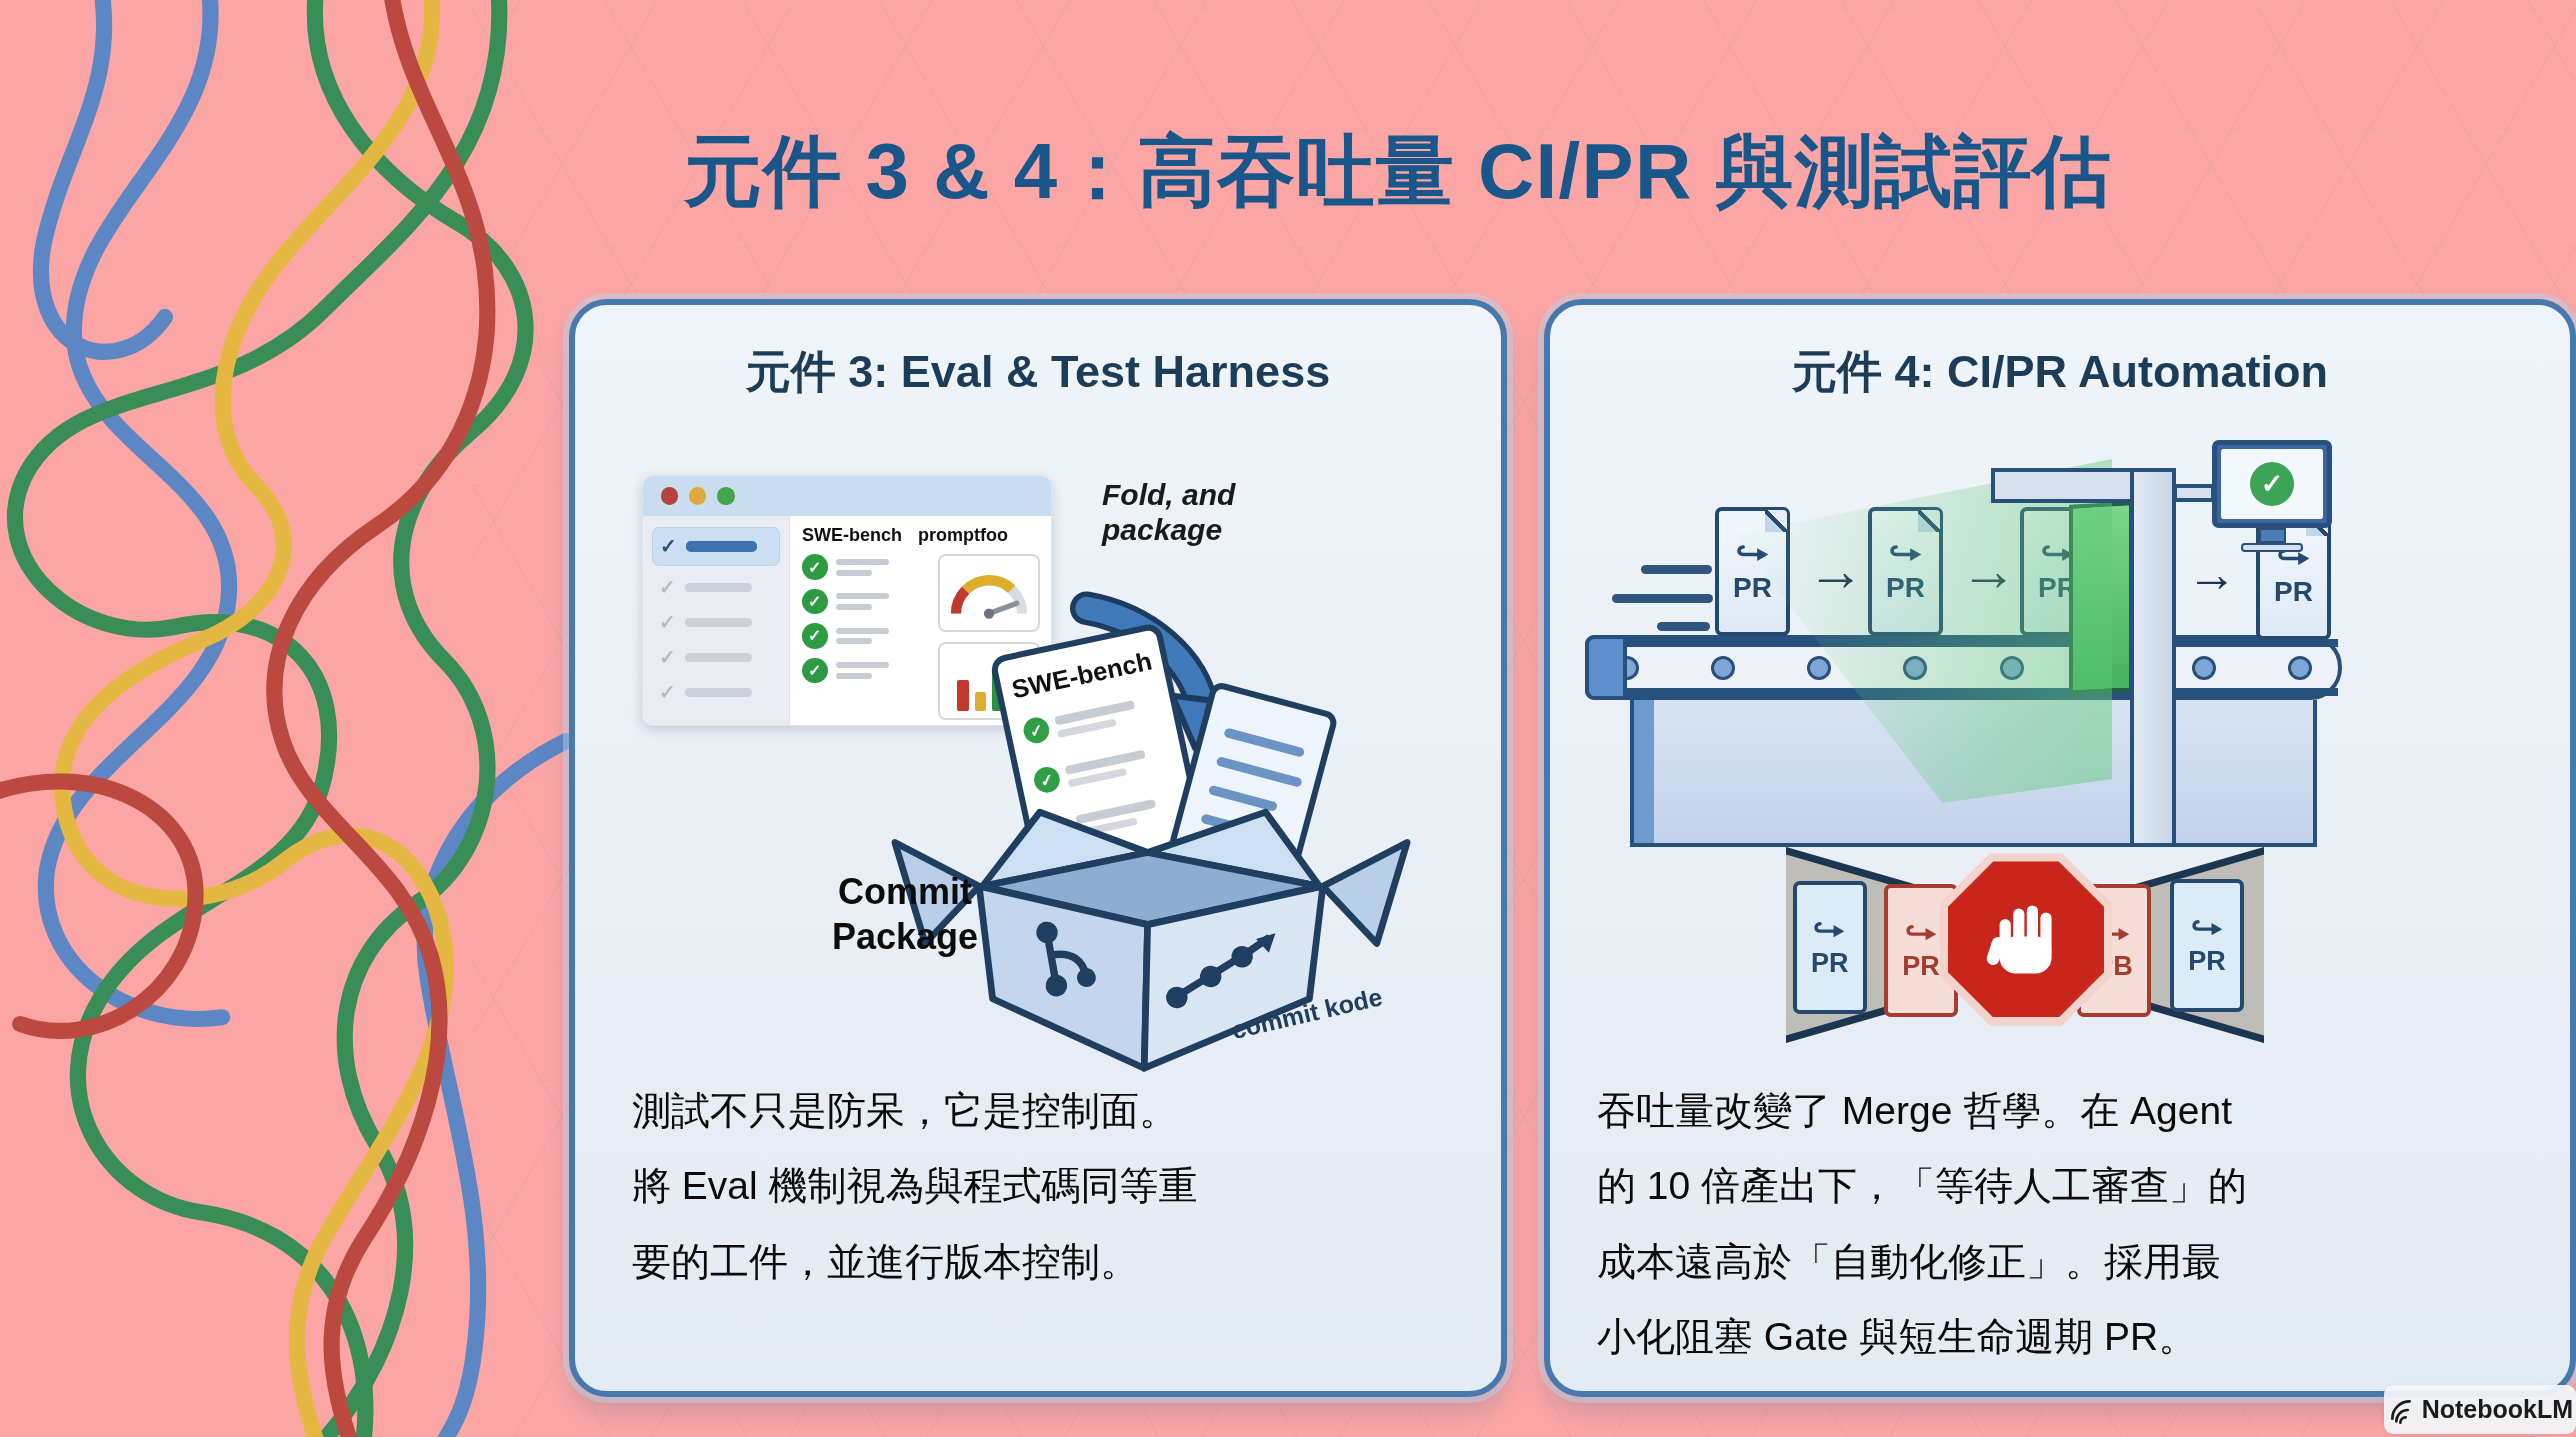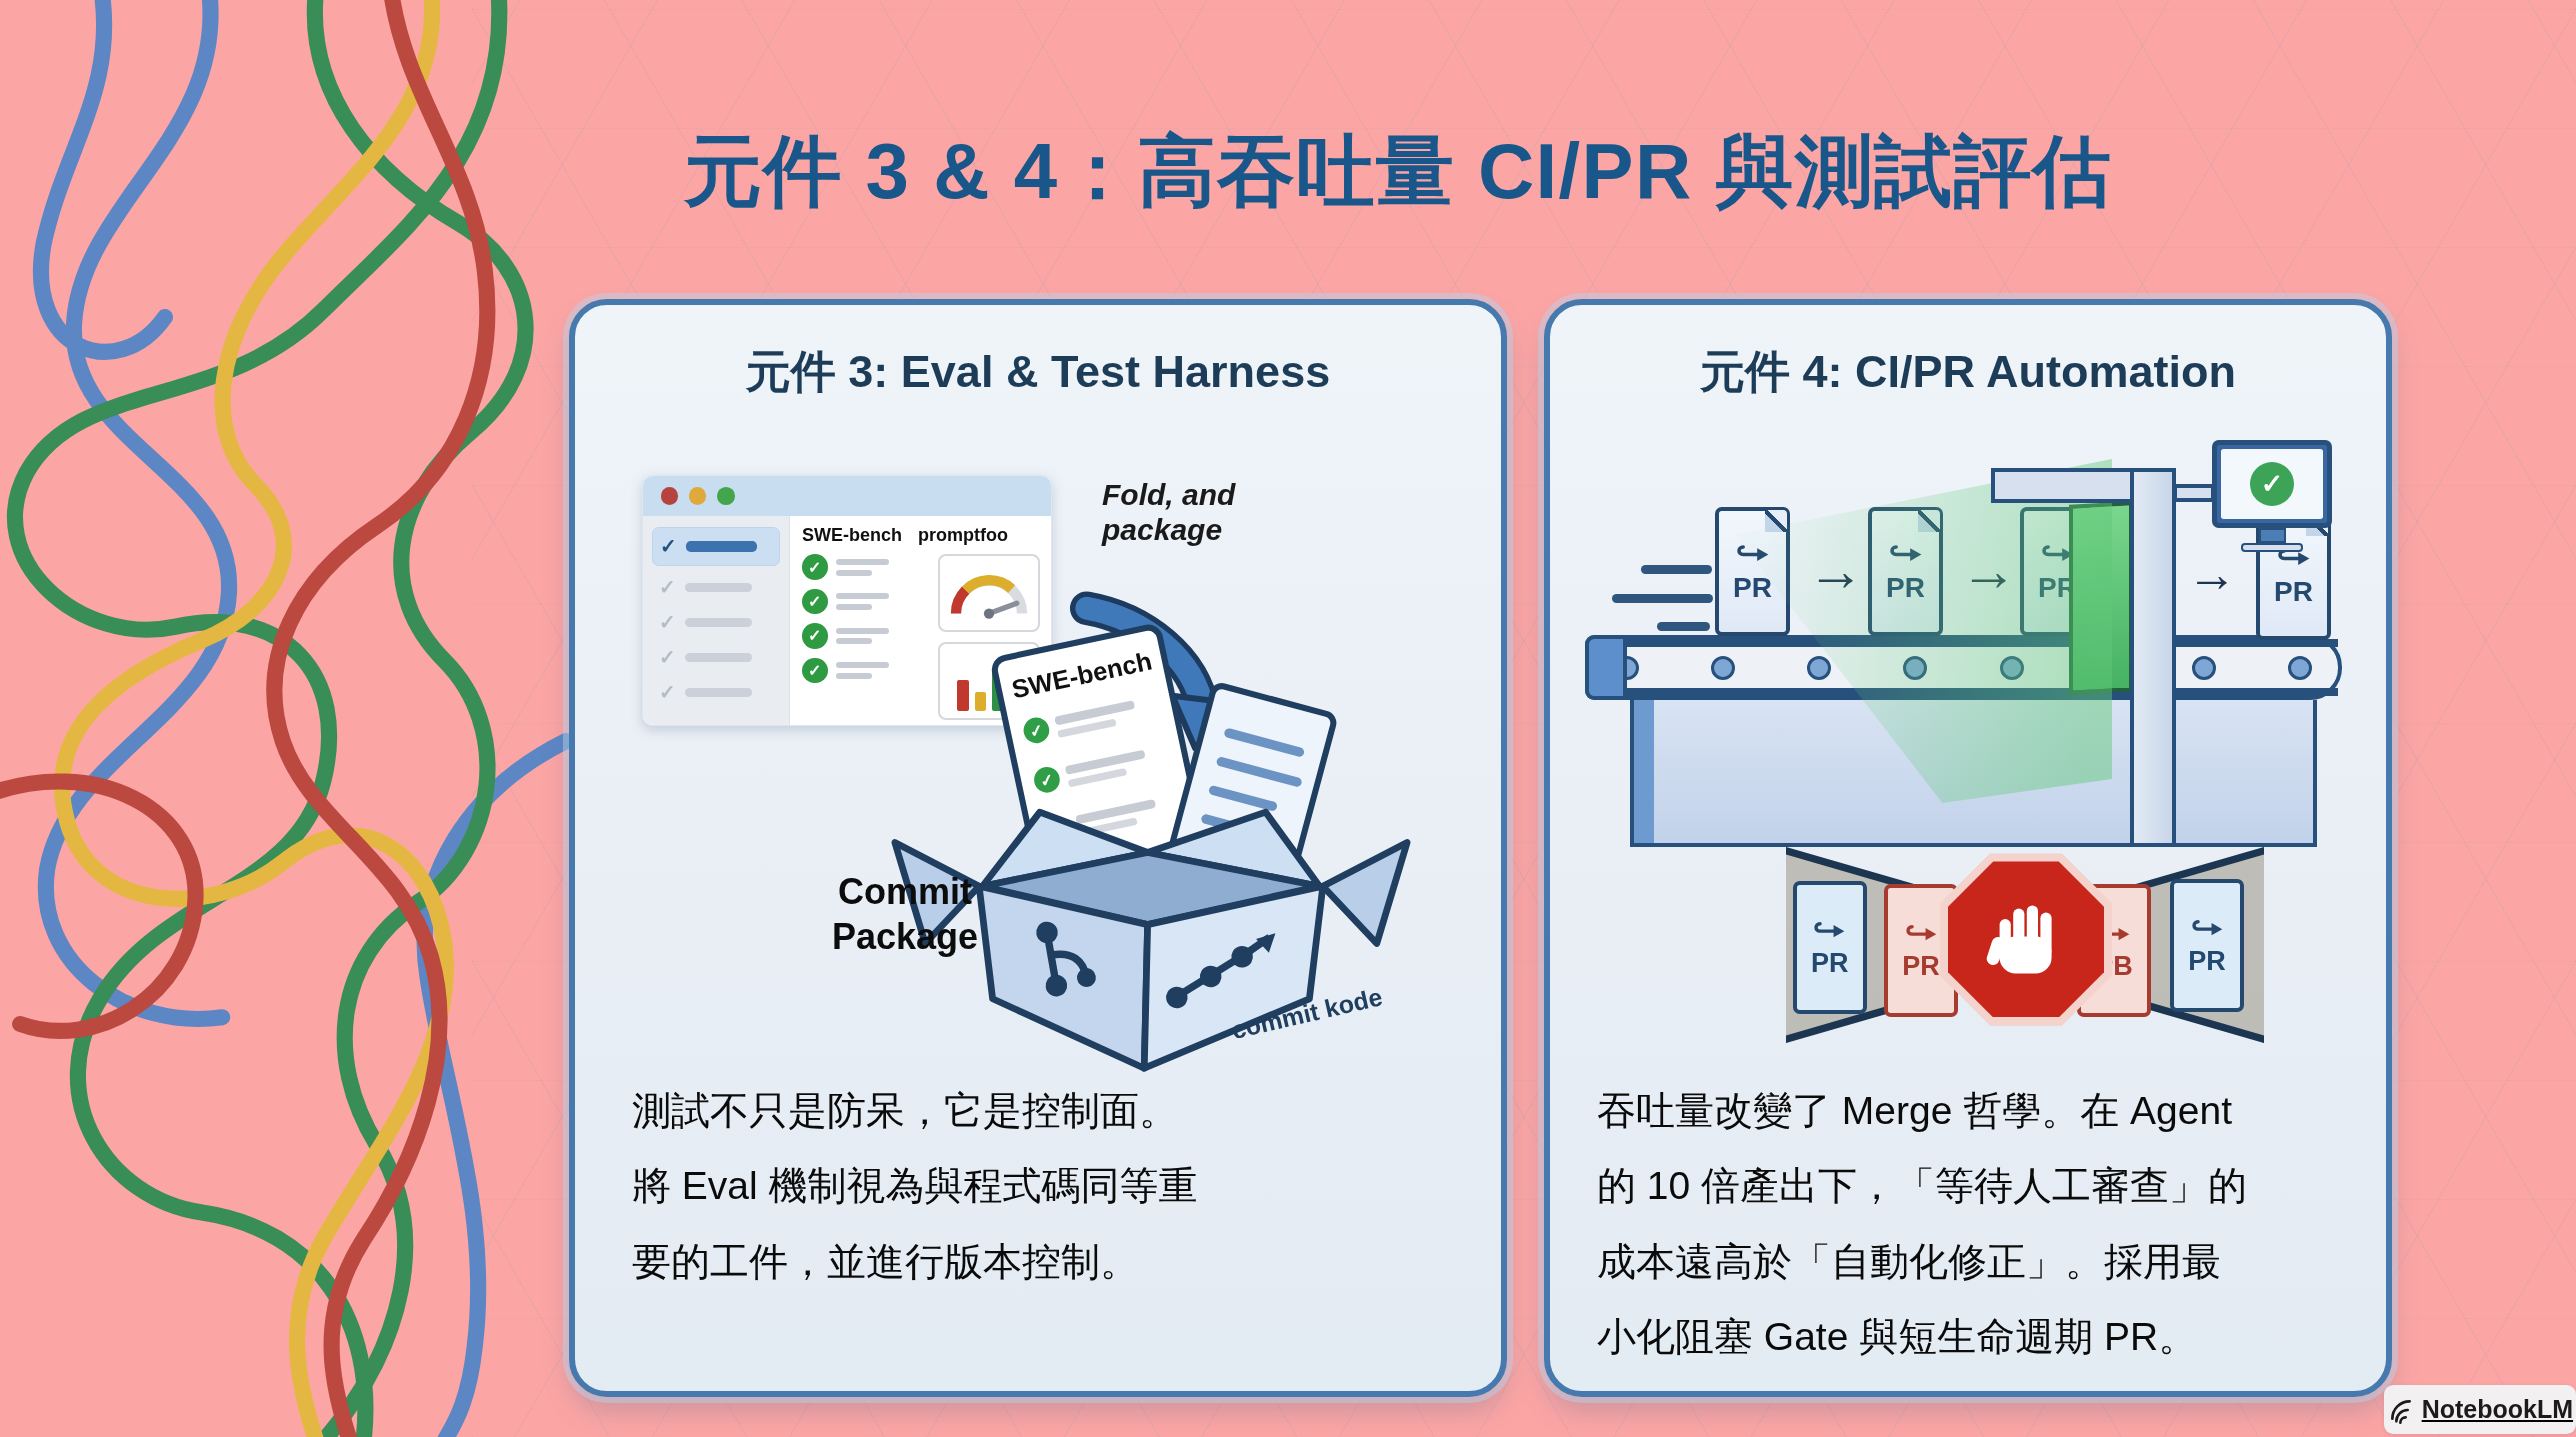--- a/index.html
+++ b/index.html
@@ -18,21 +18,21 @@
   .curves { position:absolute; left:0; top:0; }
 
   .main-title { position:absolute; left:566px; top:120px; width:1664px; height:115px;
     text-align:center; font-size:78px; font-weight:bold; color:#19578a; white-space:nowrap;
     letter-spacing:1.3px; }
 
   .card { position:absolute; top:299px; height:1098px; border:6px solid #4679ad; border-radius:38px;
     background:linear-gradient(180deg,#eff4f9 0%, #e7edf4 70%, #e3ebf3 100%);
     box-shadow:0 0 0 6px rgba(185,212,238,.45), 0 15px 25.6px rgba(90,110,140,.28); }
   .card.left  { left:569px;  width:938px; }
-  .card.right { left:1544px; width:848px; }
+  .card.right { left:1544px; width:1032px; }
 
   .card-header { position:absolute; left:0; top:37px; width:100%; text-align:center;
     font-size:45px; font-weight:bold; color:#1c3c58; white-space:nowrap; }
 
   
   .mini-window { position:absolute; left:67px; top:170px; width:410px; height:251px;
     background:#fff; border-radius:10.8px; box-shadow:0 4px 12px rgba(80,100,130,.25);
     overflow:hidden; border:1.3px solid #dfe6ee; }
   .mini-titlebar { height:40px; background:#c9ddf1; display:flex; align-items:center; padding-left:17.5px; gap:10.8px; }
   .dot { width:17.5px; height:17.5px; border-radius:50%; }
@@ -139,21 +139,21 @@
   .stop-sign { position:absolute; left:154px; top:9.4px; width:172px; height:172px; z-index:3;
     background:#f3d3cb; display:flex; align-items:center; justify-content:center;
     clip-path:polygon(29% 0,71% 0,100% 29%,100% 71%,71% 100%,29% 100%,0 71%,0 29%);
     filter:drop-shadow(0 0 9.4px rgba(220,90,70,.55)); }
   .stop-inner { width:156px; height:156px; background:#c8251b; display:flex; align-items:center; justify-content:center;
     clip-path:polygon(29% 0,71% 0,100% 29%,100% 71%,71% 100%,29% 100%,0 71%,0 29%); }
 
   
   .watermark { position:absolute; left:2384px; top:1385px; width:192px; height:49px;
     background:rgba(242,244,247,.94); border-radius:9.4px; display:flex; align-items:center;
-    justify-content:center; gap:6.7px; box-shadow:0 1.3px 5.4px rgba(0,0,0,.08);text-decoration:underline; }
+    justify-content:center; gap:6.7px; box-shadow:0 1.3px 5.4px rgba(0,0,0,.08); }
   .watermark .wm-label { font-size:25px; font-weight:600; color:#1b1b1b; }
 </style>
 </head>
 <body>
 
 <div class="stage">
   <div class="grid-bg"></div>
 
   <svg class="curves" width="579" height="1438" viewBox="0 0 860 2134" fill="none">
     <g stroke-width="24" stroke-linecap="round" fill="none" opacity="0.95">

